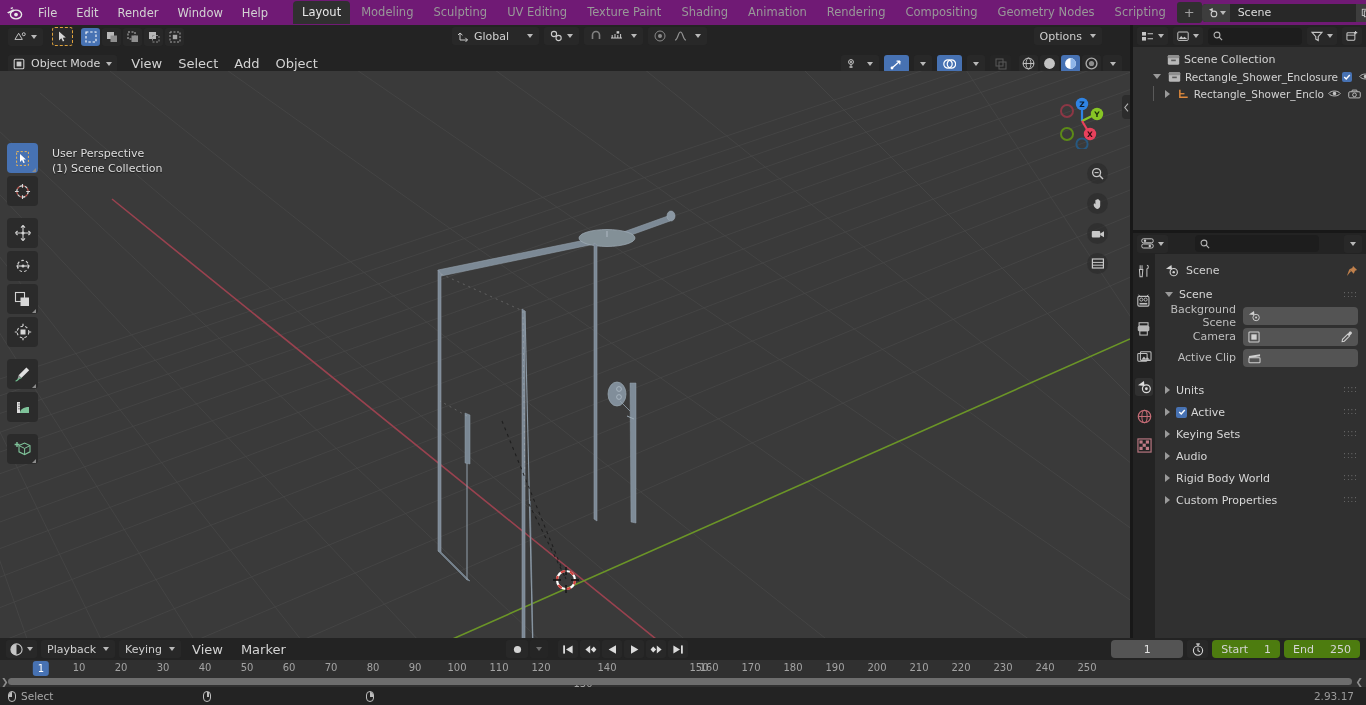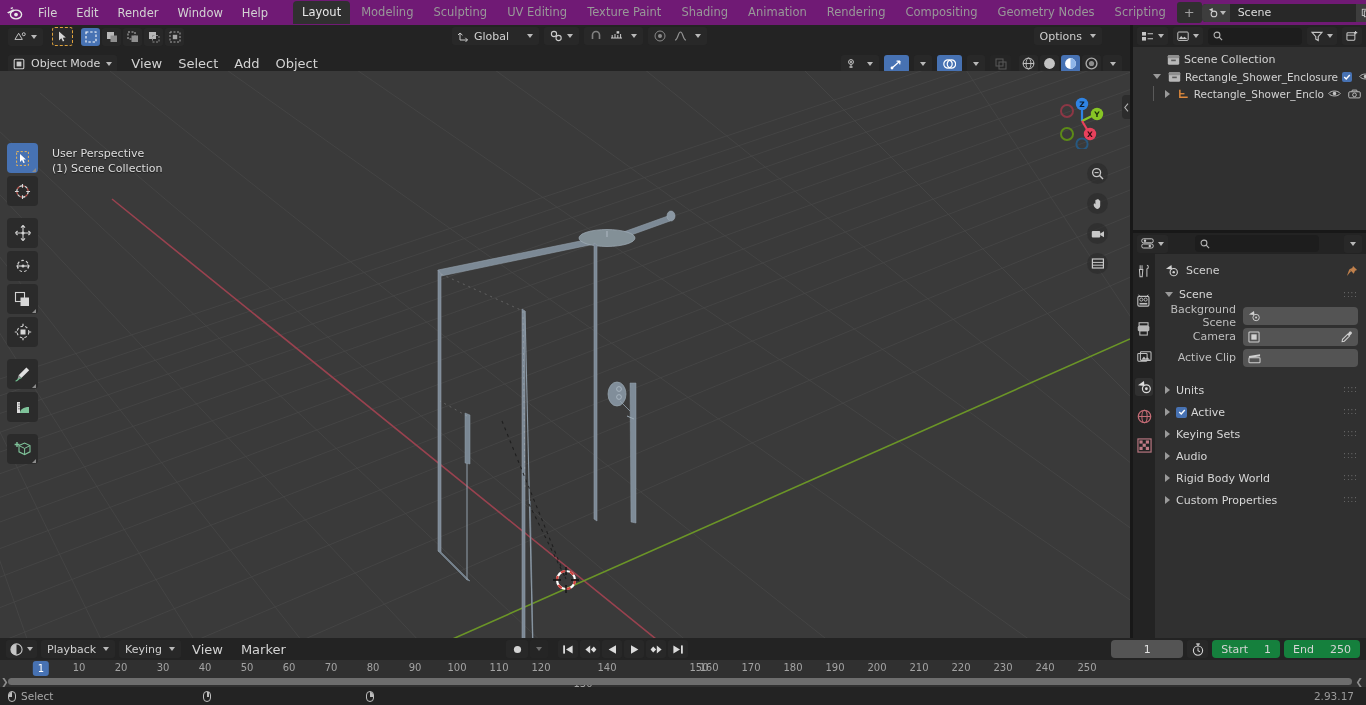--- a/index.html
+++ b/index.html
@@ -111,21 +111,21 @@
   .pr-row{ display:flex; align-items:center; gap:6px; padding:4.5px 8px 4.5px 10px; font-size:11px; color:#d6d6d6;}
   .cbx{ width:11px; height:11px; background:#4772b3; border-radius:2px; display:flex;align-items:center;justify-content:center; }
 
   
   .timeline{ position:absolute; left:0; top:638px; width:1366px; height:49px; background:#303030; }
   .tl-header{ height:22px; background:#232323; display:flex; align-items:center; padding:0 6px; gap:4px;}
   .tl-play{ display:flex; align-items:center; gap:2px; margin:0 auto; }
   .tl-right{ display:flex; align-items:center; gap:4px; margin-left:auto; }
   .num-field{ background:#545454; border-radius:4px; height:18px; min-width:72px; display:flex;
      align-items:center; justify-content:center; font-size:11px; color:#e2e2e2;}
-  .se-field{ background:#15803d; border-radius:4px; height:18px; display:flex; align-items:center;
+  .se-field{ background:#4d7c0f; border-radius:4px; height:18px; display:flex; align-items:center;
      padding:0 9px; gap:16px; font-size:11px; color:#d5d5d5;}
   .tl-ruler{ position:relative; height:18px; background:#303030; }
   .tick{ position:absolute; top:2px; font-size:10px; color:#a3a3a3; transform:translateX(-50%); }
   .playhead{ position:absolute; top:1px; height:15px; background:#4772b3; border-radius:3px; color:#fff;
      font-size:10px; display:flex;align-items:center;justify-content:center; padding:0 5px; transform:translateX(-50%);}
   .scrollbar{ position:absolute; left:8px; right:14px; top:40px; height:7px; background:#6d6d6d; border-radius:4px;}
   .scroll-arrow{position:absolute; top:39px; color:#8d8d8d; font-size:9px;}
 
   
   .statusbar{ position:absolute; left:0; top:687px; width:1366px; height:18px; background:#232323;

